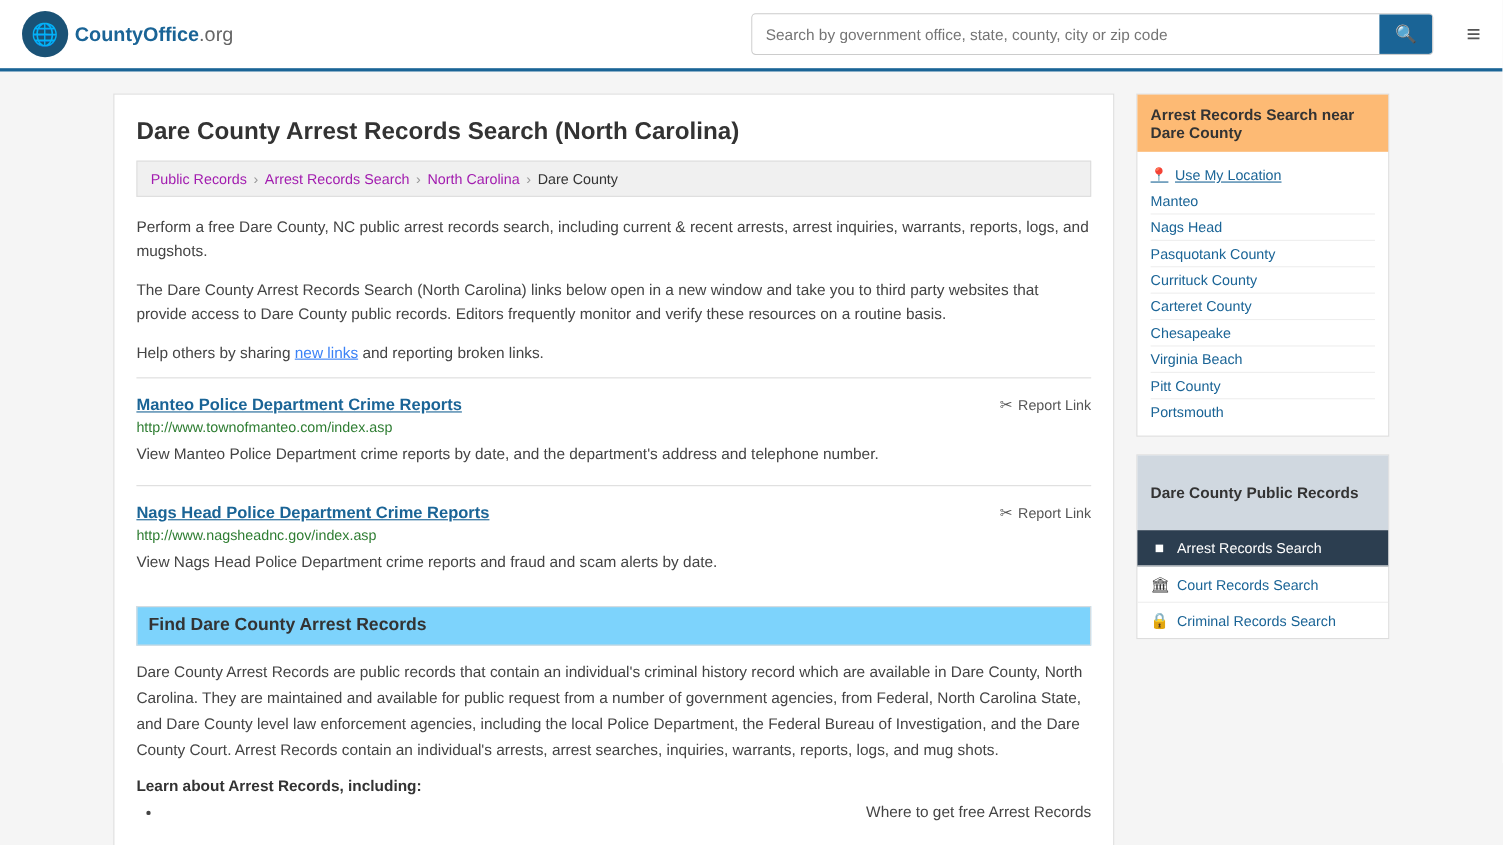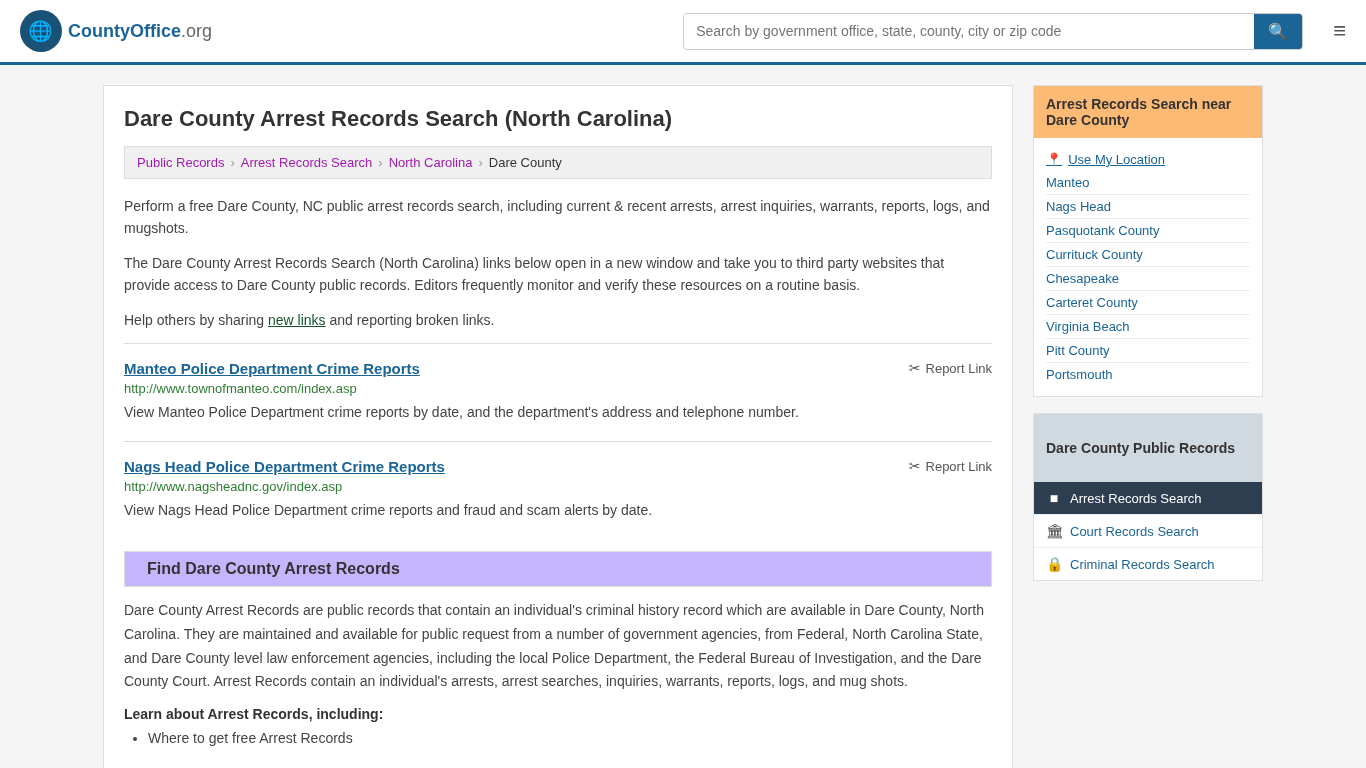--- a/index.html
+++ b/index.html
@@ -108,21 +108,21 @@
       display: flex;
       align-items: center;
       gap: 6px;
       flex-wrap: wrap;
     }
     .breadcrumb a { color: #a21caf; text-decoration: none; }
     .breadcrumb .sep { color: #999; }
 
     
     .desc { font-size: 14px; line-height: 1.6; margin-bottom: 12px; color: #444; }
-    .desc a { color: #14532d; text-decoration: underline; }
+    .desc a { color: #3b82f6; text-decoration: underline; }
 
     
     .record-entry {
       border-top: 1px solid #ddd;
       padding: 16px 0 10px 0;
       margin-bottom: 8px;
     }
     .record-title-row {
       display: flex;
       align-items: center;
@@ -154,29 +154,29 @@
     }
     .record-desc { font-size: 14px; color: #444; line-height: 1.5; }
 
     
     .find-section {
       margin-top: 20px;
     }
     .find-heading {
       font-size: 16px;
       font-weight: bold;
-      background: #c4b5fd;
-      border: 1px solid #ddd;
-      padding: 8px 22px;
+      background: #7dd3fc;
+      border: 1px solid #ddd;
+      padding: 8px 10px;
       margin-bottom: 12px;
     }
     .find-desc { font-size: 14px; line-height: 1.7; color: #444; margin-bottom: 12px; }
     .learn-heading { font-size: 14px; font-weight: bold; margin-bottom: 8px; }
     .learn-list { padding-left: 24px; font-size: 14px; color: #444; }
-    .learn-list li { margin-bottom: 4px; }
+    .learn-list li { margin-bottom: 4px; text-align: right; }
 
     
     .sidebar-section {
       background: #fff;
       border: 1px solid #ddd;
       margin-bottom: 16px;
     }
     .sidebar-heading {
       background: #fdba74;
       padding: 10px 12px;
@@ -328,22 +328,22 @@
       <div class="sidebar-heading">Arrest Records Search near Dare County</div>
       <div class="sidebar-body">
         <button class="sidebar-location-btn">
           <span class="pin-icon">📍</span>
           <span>Use My Location</span>
         </button>
         <a href="#" class="sidebar-link">Manteo</a>
         <a href="#" class="sidebar-link">Nags Head</a>
         <a href="#" class="sidebar-link">Pasquotank County</a>
         <a href="#" class="sidebar-link">Currituck County</a>
+        <a href="#" class="sidebar-link">Carteret County</a>
         <a href="#" class="sidebar-link">Chesapeake</a>
-        <a href="#" class="sidebar-link">Carteret County</a>
         <a href="#" class="sidebar-link">Virginia Beach</a>
         <a href="#" class="sidebar-link">Pitt County</a>
         <a href="#" class="sidebar-link">Portsmouth</a>
       </div>
     </div>
 
     <div class="pub-records-section">
       <div class="pub-records-heading">Dare County Public Records</div>
       <div class="pub-records-item active">
         <span class="item-icon">■</span>

